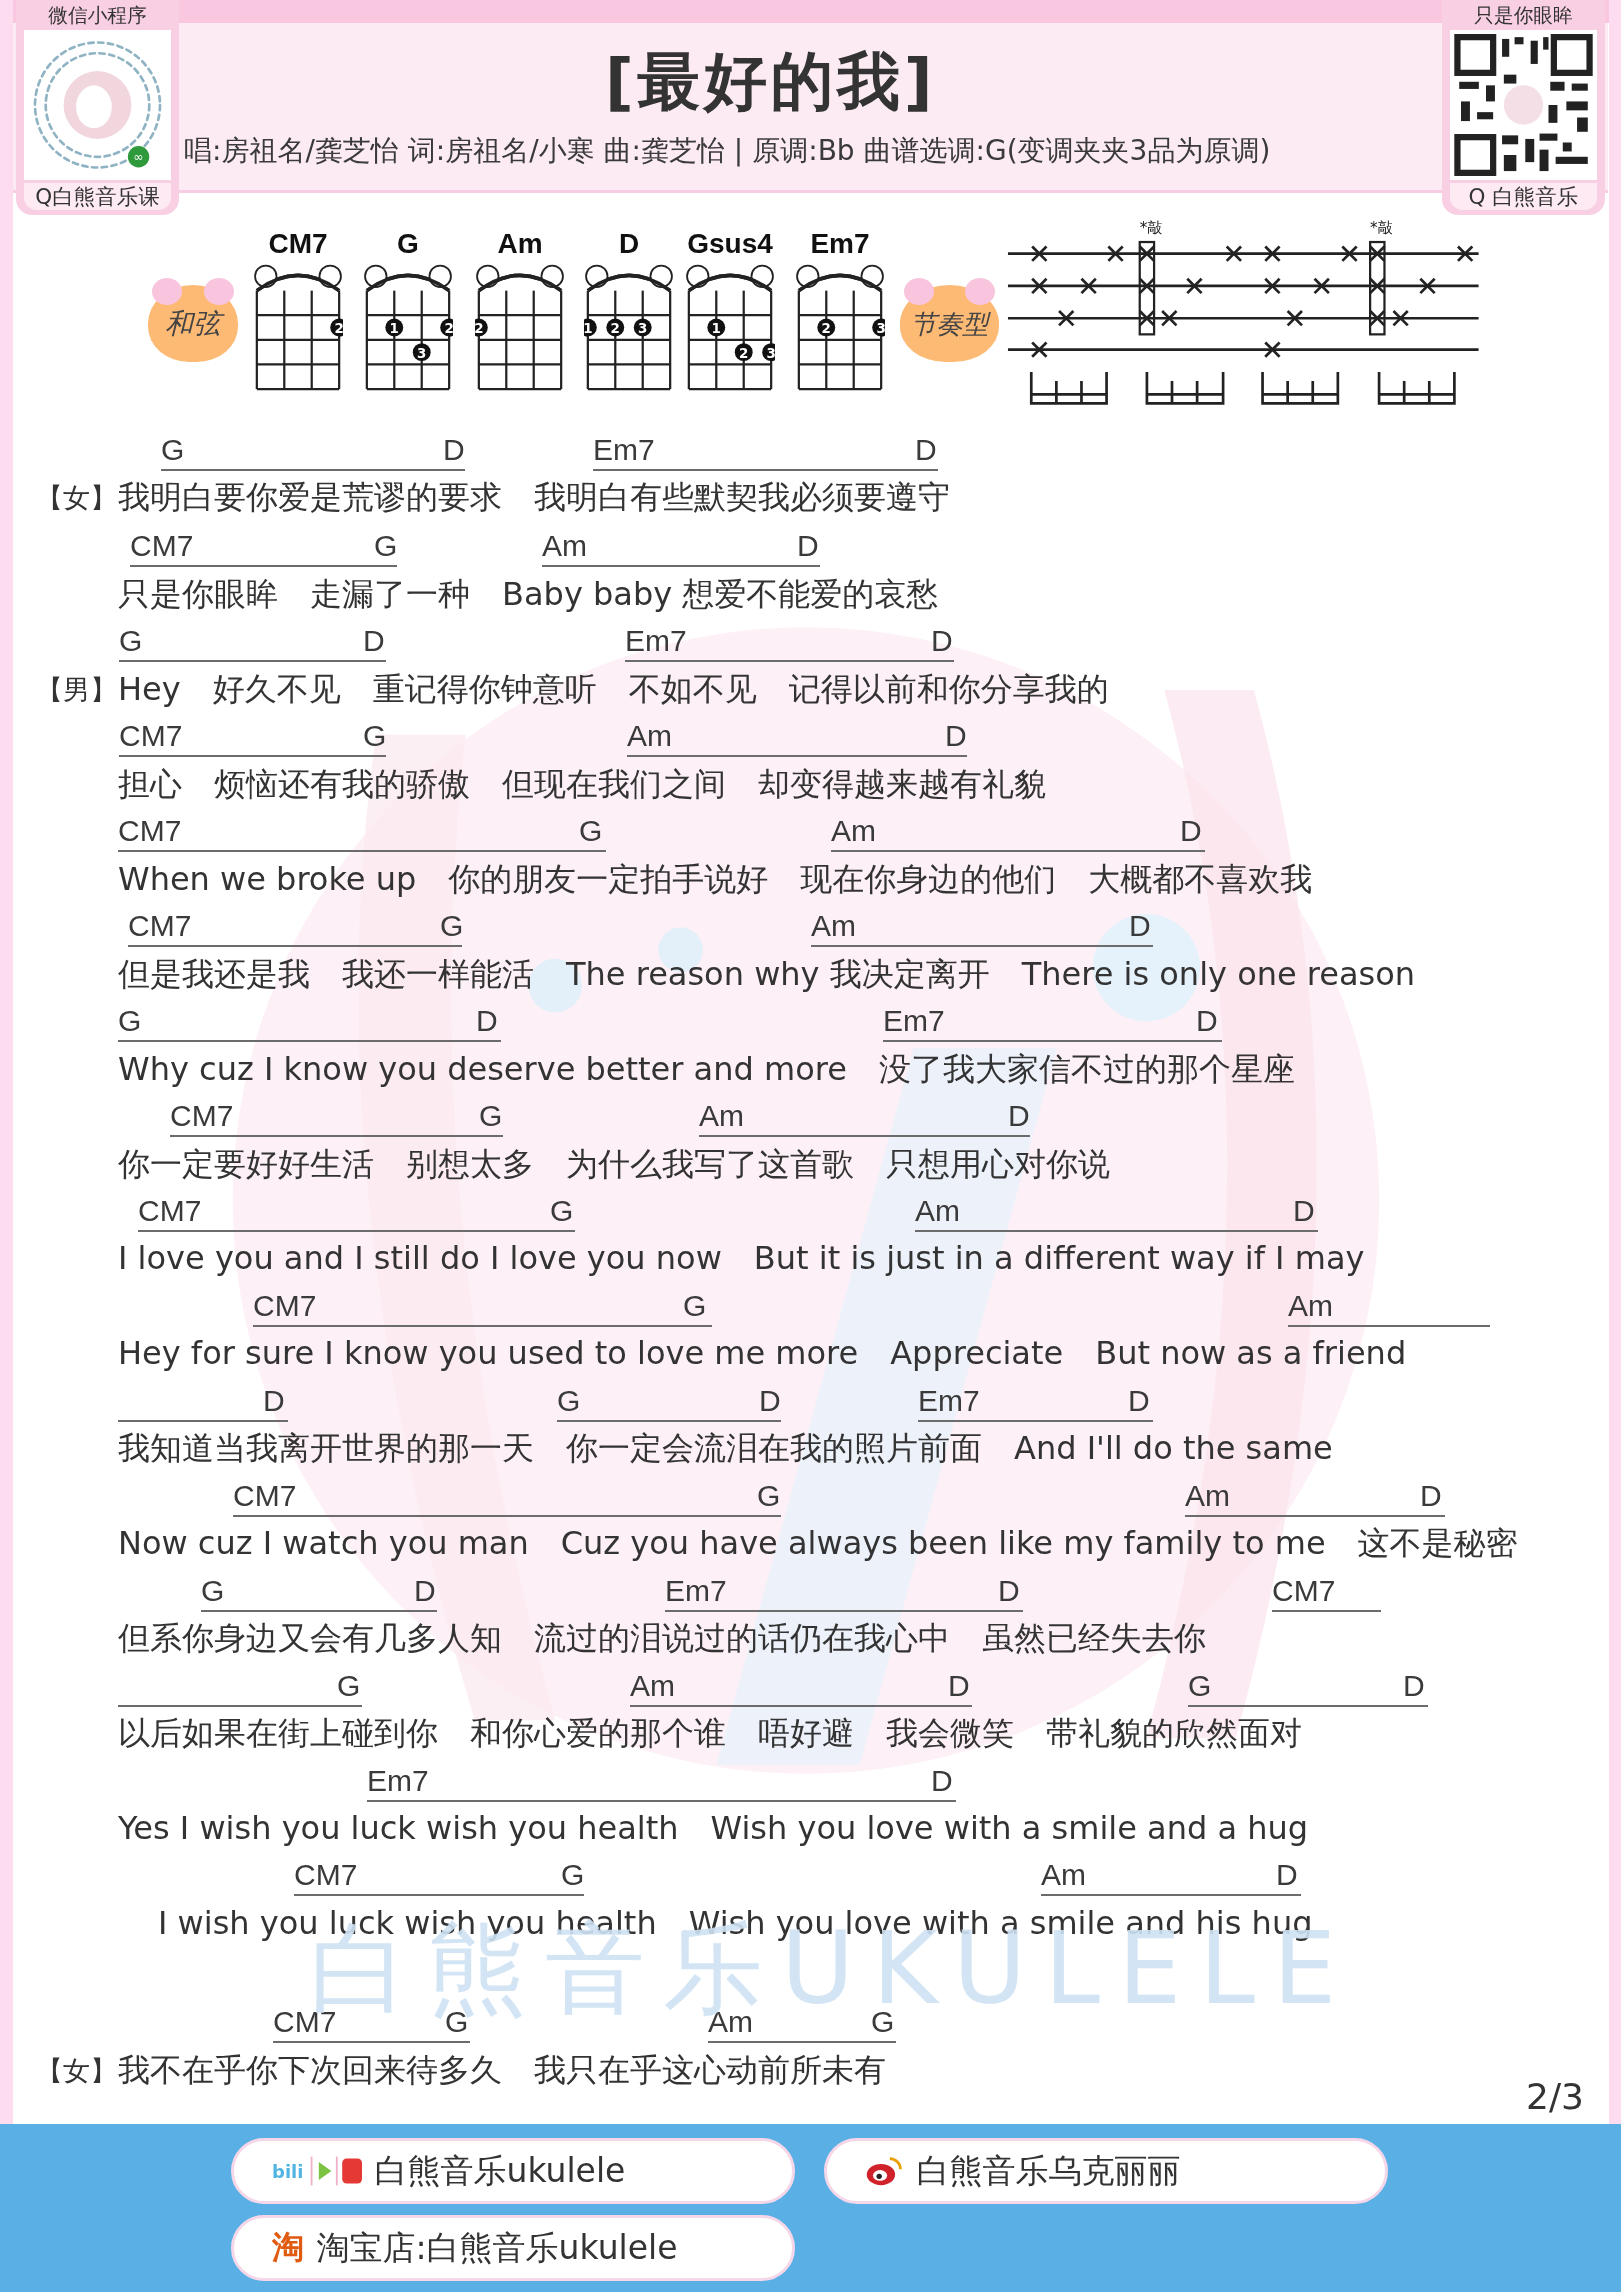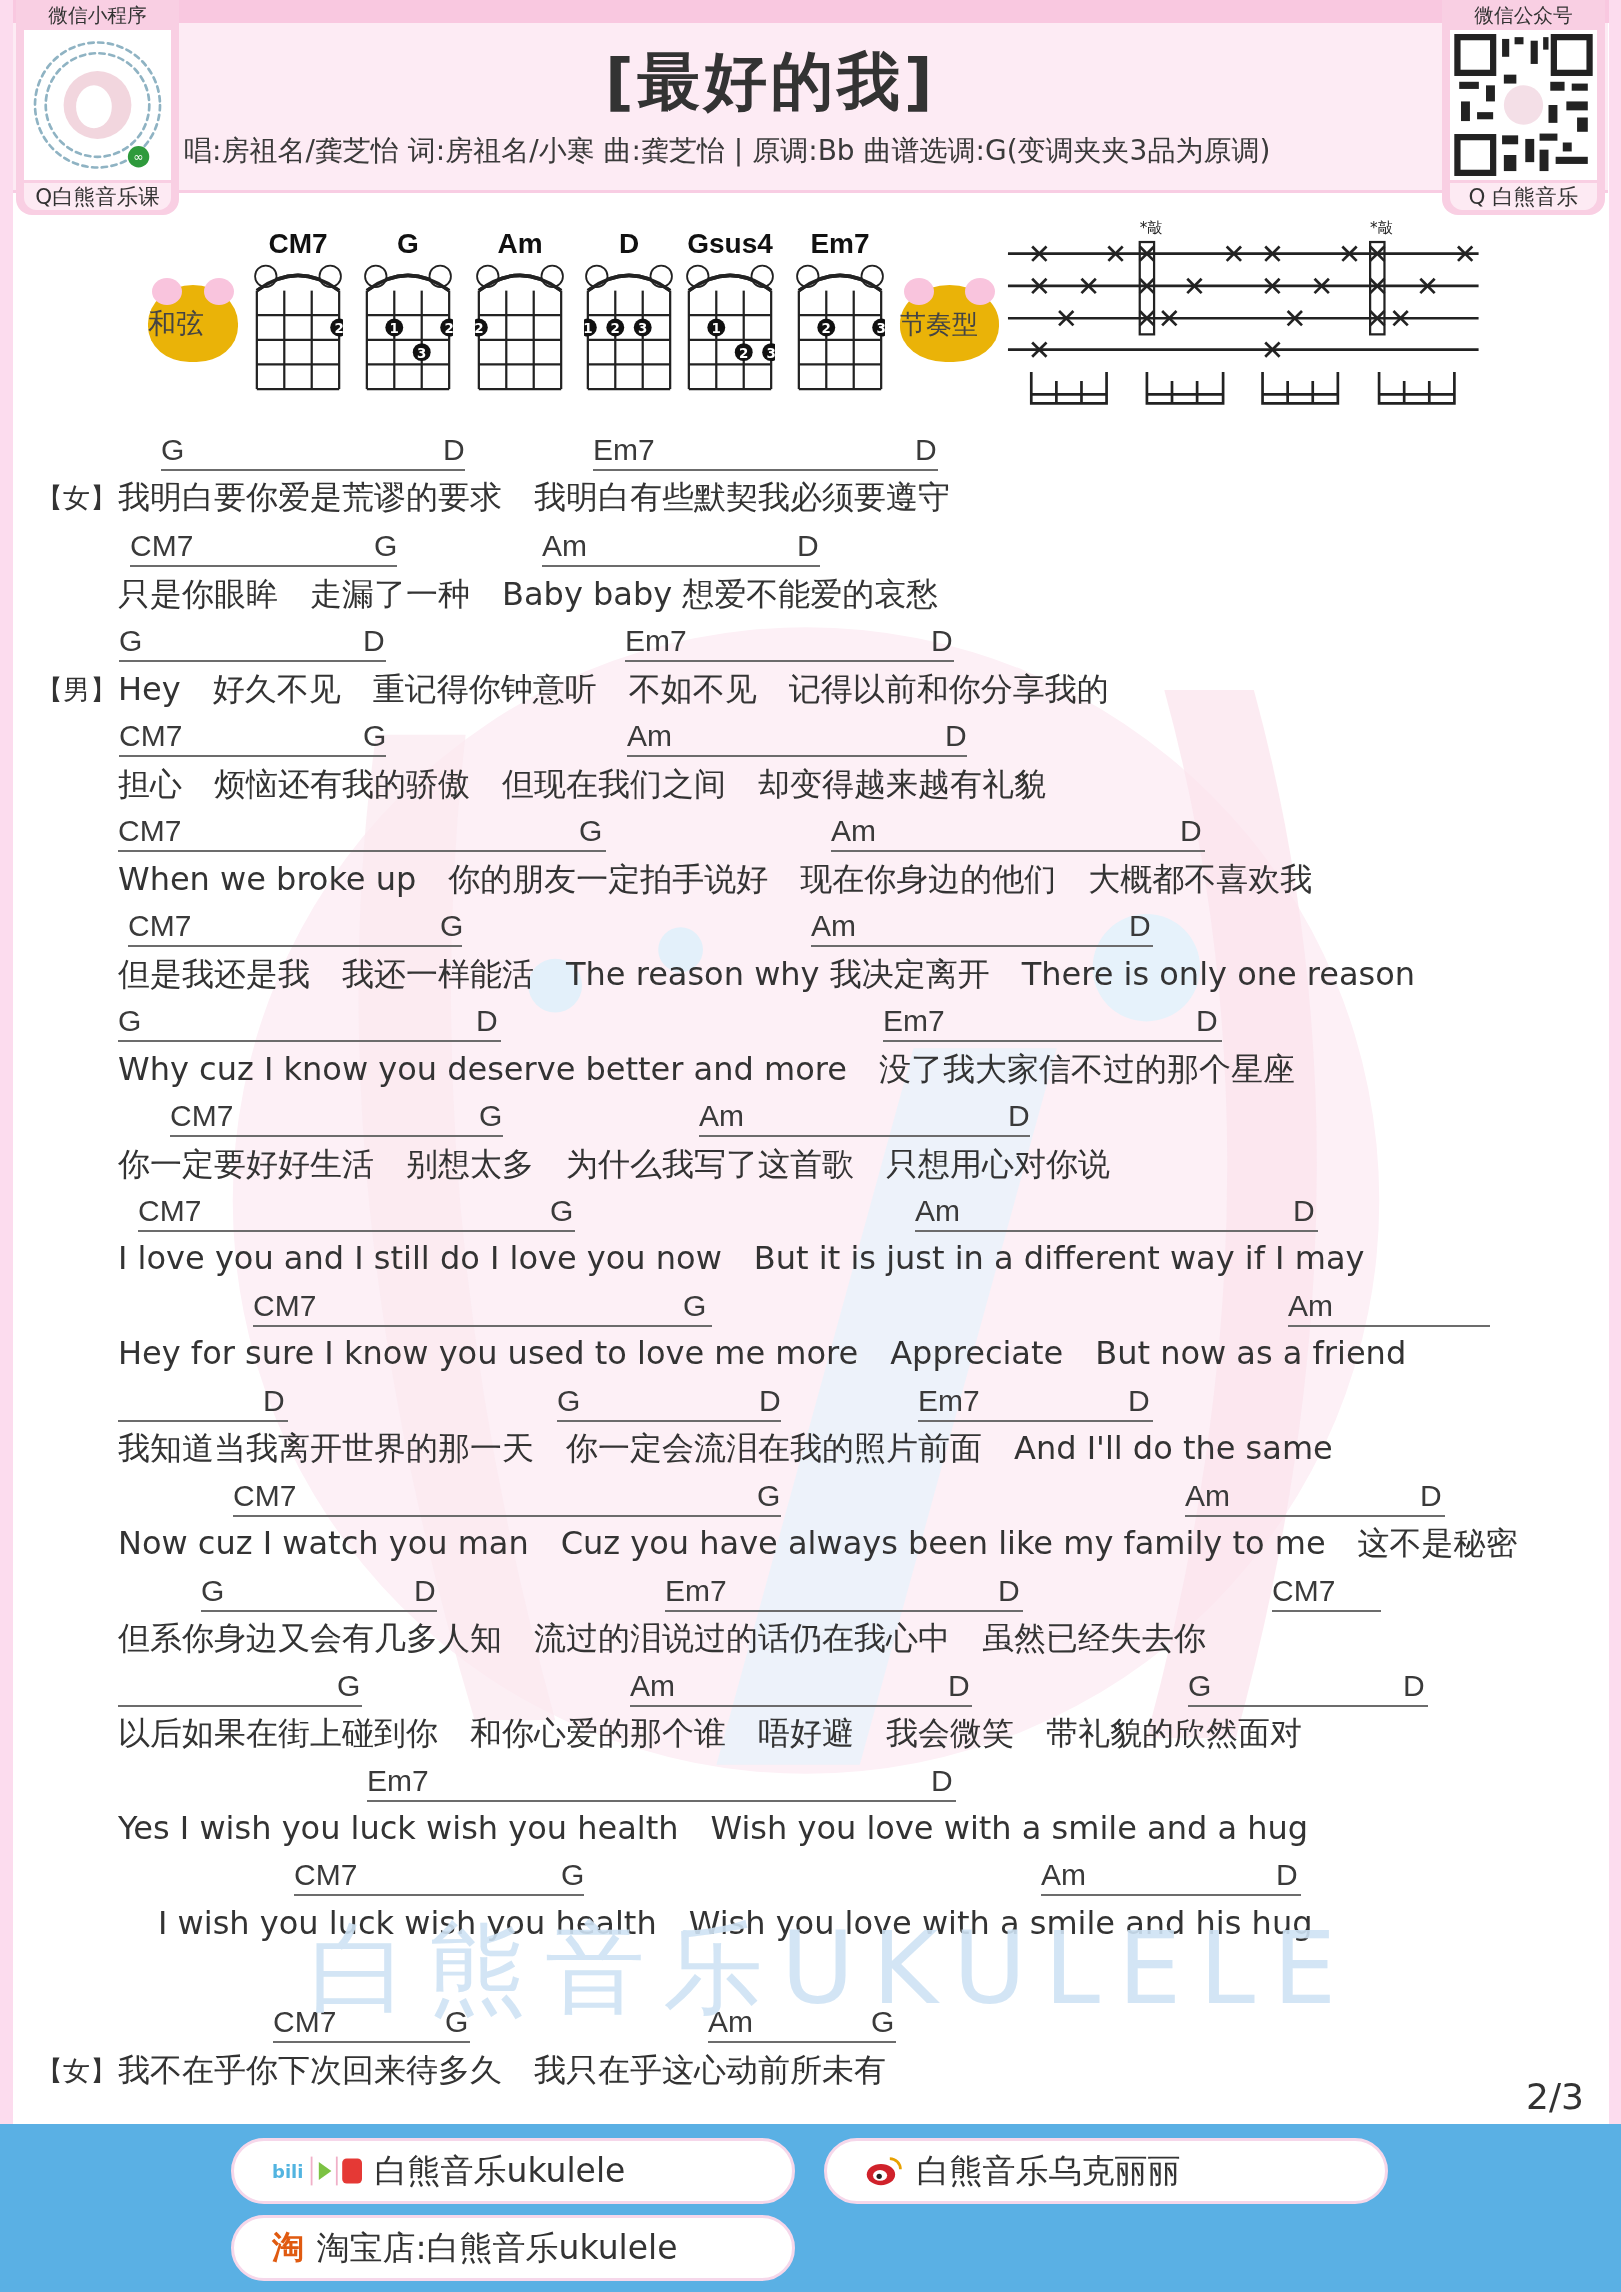--- a/index.html
+++ b/index.html
@@ -17,21 +17,21 @@
 
   
   .qr-card { position: absolute; top: 0; width: 163px; height: 215px; background: #f9cfe3; border-radius: 0 0 16px 16px; }
   .qr-card .qr-label { position: absolute; top: 1.8px; left: 0; width: 100%; text-align: center; font-size: 19.7px; color: #333; }
   .qr-card .qr-box { position: absolute; top: 30px; left: 8px; width: 147px; height: 150px; background: #fff; }
   .qr-card .qr-foot { position: absolute; top: 183px; left: 8px; width: 147px; height: 27px; background: #fdeaf3; border-radius: 0 0 12.5px 12.5px; text-align: center; font-size: 21.5px; color: #333; line-height: 27px; }
   .qr-left { left: 16px; padding-left: 44px; }
   .qr-right { left: 1442px; }
 
   
-  .bear-badge { position: absolute; background: #eab308; border-radius: 50% 50% 46% 46%; text-align: left; color: #444; font-size: 28px; }
+  .bear-badge { position: absolute; background: #fdba74; border-radius: 50% 50% 46% 46%; text-align: center; color: #444; font-size: 28px; font-style: italic; }
   .bear-badge::before, .bear-badge::after { content: ""; position: absolute; top: -7.2px; width: 30px; height: 27px; background: #f9c4dd; border-radius: 50%; }
   .bear-badge::before { left: 3.6px; }
   .bear-badge::after { right: 3.6px; }
   .bear-badge span { position: relative; z-index: 1; }
 
   
   .chord-diag { position: absolute; top: 228px; width: 90px; height: 170px; }
   .chord-diag .cname { position: absolute; top: 0; left: 0; width: 100%; text-align: center; font-size: 28px; font-weight: bold; color: #111; font-family: "Liberation Sans", sans-serif; }
 
   
@@ -83,21 +83,21 @@
       <circle cx="82" cy="84" r="38" fill="#f2d6de"></circle>
       <ellipse cx="78" cy="86" rx="20" ry="24" fill="#fff"></ellipse>
       <circle cx="128" cy="142" r="12" fill="#2e9a3c"></circle>
       <text x="128" y="147" font-size="14" fill="#fff" text-anchor="middle">∞</text>
     </svg>
   </div>
   <div class="qr-foot">Q白熊音乐课</div>
 </div>
 
 <div class="qr-card qr-right">
-  <div class="qr-label">微信公众号</div>
+  <div class="qr-label">只是你眼眸</div>
   <div class="qr-box">
     <svg width="147" height="150" viewBox="0 0 164 168">
       <rect x="8" y="8" width="40" height="40" fill="none" stroke="#222" stroke-width="7"></rect>
       <rect x="116" y="8" width="40" height="40" fill="none" stroke="#222" stroke-width="7"></rect>
       <rect x="8" y="120" width="40" height="40" fill="none" stroke="#222" stroke-width="7"></rect>
       <g fill="#222">
         <rect x="58" y="10" width="8" height="20"></rect>
           <rect x="72" y="8" width="10" height="8"></rect>
           <rect x="90" y="12" width="8" height="26"></rect>
           <rect x="104" y="8" width="6" height="14"></rect>

